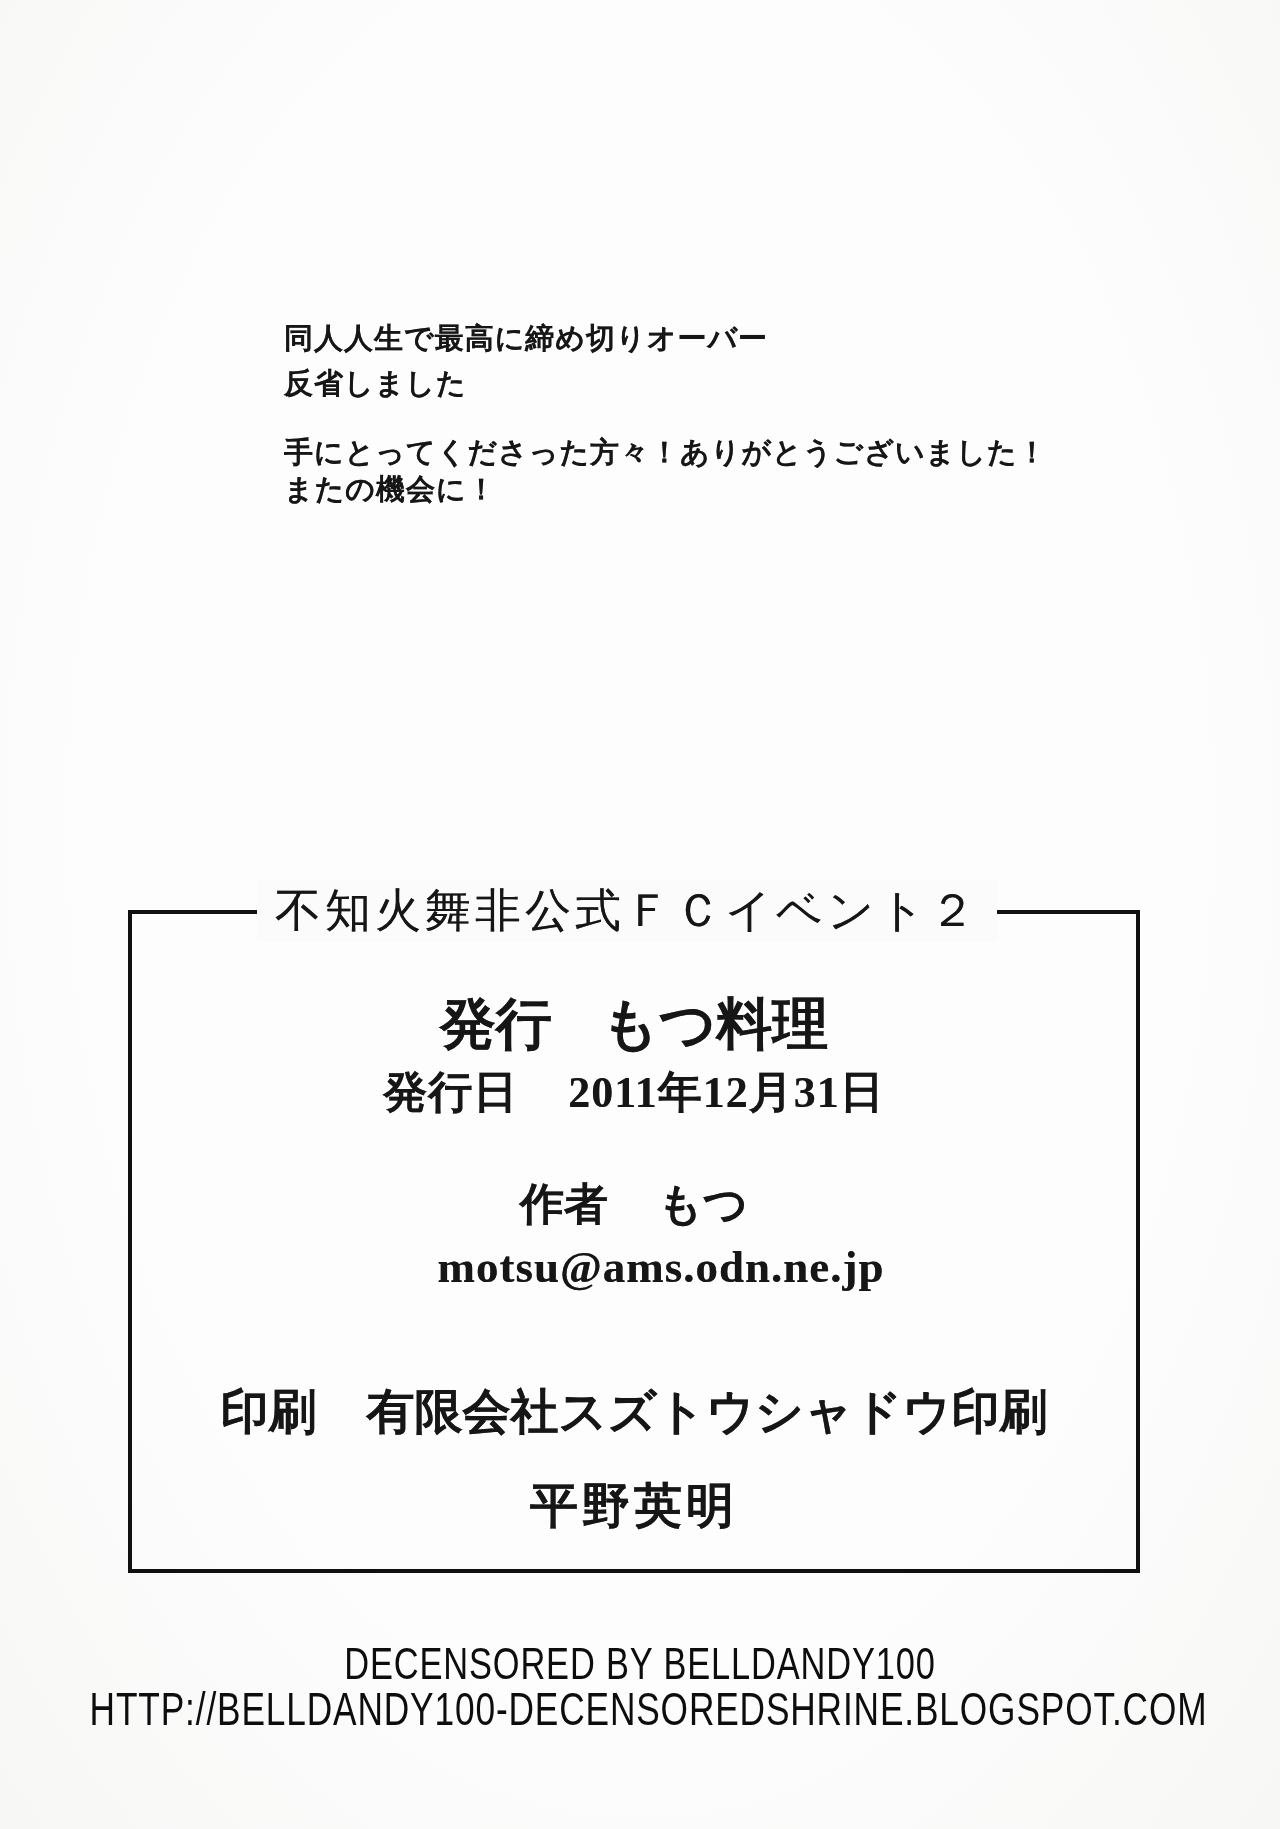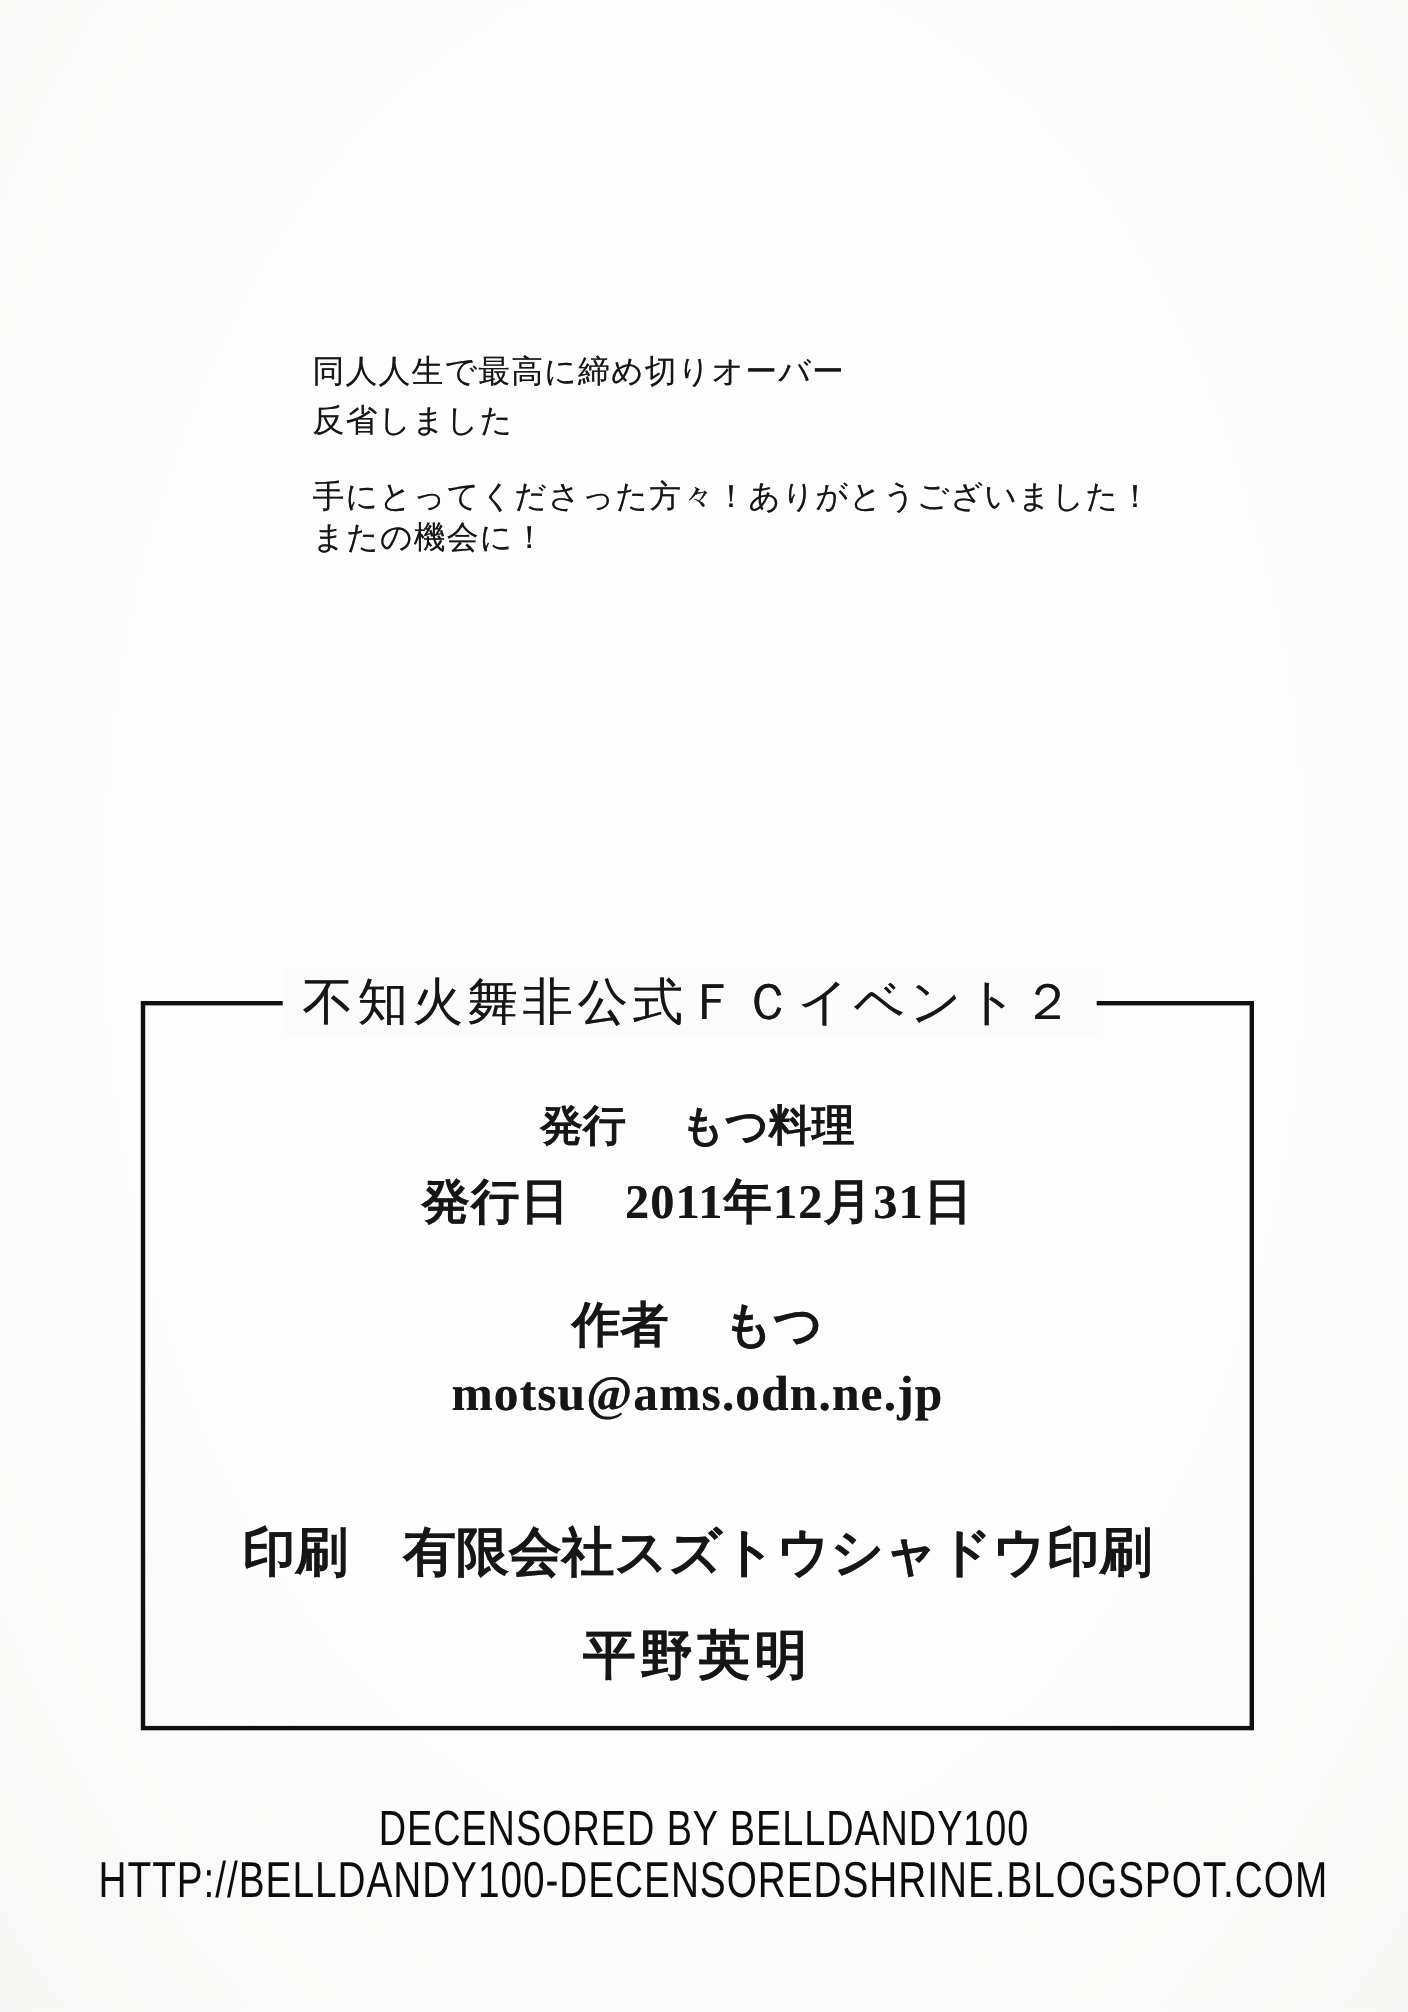--- a/index.html
+++ b/index.html
@@ -14,21 +14,21 @@
   
   .scan-page{
     position:absolute;inset:0;
     background:radial-gradient(ellipse at 50% 45%, #fdfdfd 60%, #f7f7f6 100%);
   }
 
   
   .afterword{
     position:absolute;
     left:284px;top:316px;
-    font-weight:normal;
+    font-weight:bold;
     font-size:29px;
     letter-spacing:1px;
     white-space:nowrap;
     text-shadow:0 0 .5px rgba(0,0,0,.55);
   }
   .afterword .line{height:45px;line-height:45px;}
   .afterword .line.small{height:37px;line-height:37px;}
   .afterword .spacer{height:28px;}
 
   
@@ -53,24 +53,24 @@
   .colophon-row{
     position:absolute;left:0;width:100%;
     text-align:center;
     font-weight:bold;
     white-space:nowrap;
     line-height:60px;
     text-shadow:0 0 .6px rgba(0,0,0,.6);
   }
   .row-label{margin-right:50px;}
   .row-label:empty{display:none;margin:0;}
-  .colophon-row.r1{top:80px;font-size:39px;}
+  .colophon-row.r1{top:80px;font-size:56px;}
   .colophon-row.r2{top:149px;font-size:44px;letter-spacing:1px;}
   .colophon-row.r3{top:261px;font-size:44px;}
-  .colophon-row.r4{top:323px;font-size:45px;letter-spacing:1px;font-family:"Liberation Serif",serif;}
+  .colophon-row.r4{top:323px;font-size:45px;letter-spacing:1px;font-family:"Liberation Serif",serif;padding-left:27px;}
   .colophon-row.r5{top:468px;font-size:48px;}
   .colophon-row.r6{top:550px;font-size:48px;letter-spacing:4px;margin-top:12px;}
 
   
   .footer{
     position:absolute;
     left:0;top:1640px;width:1280px;
     text-align:center;
     font-family:"Liberation Sans","DejaVu Sans",sans-serif;
     font-weight:normal;

